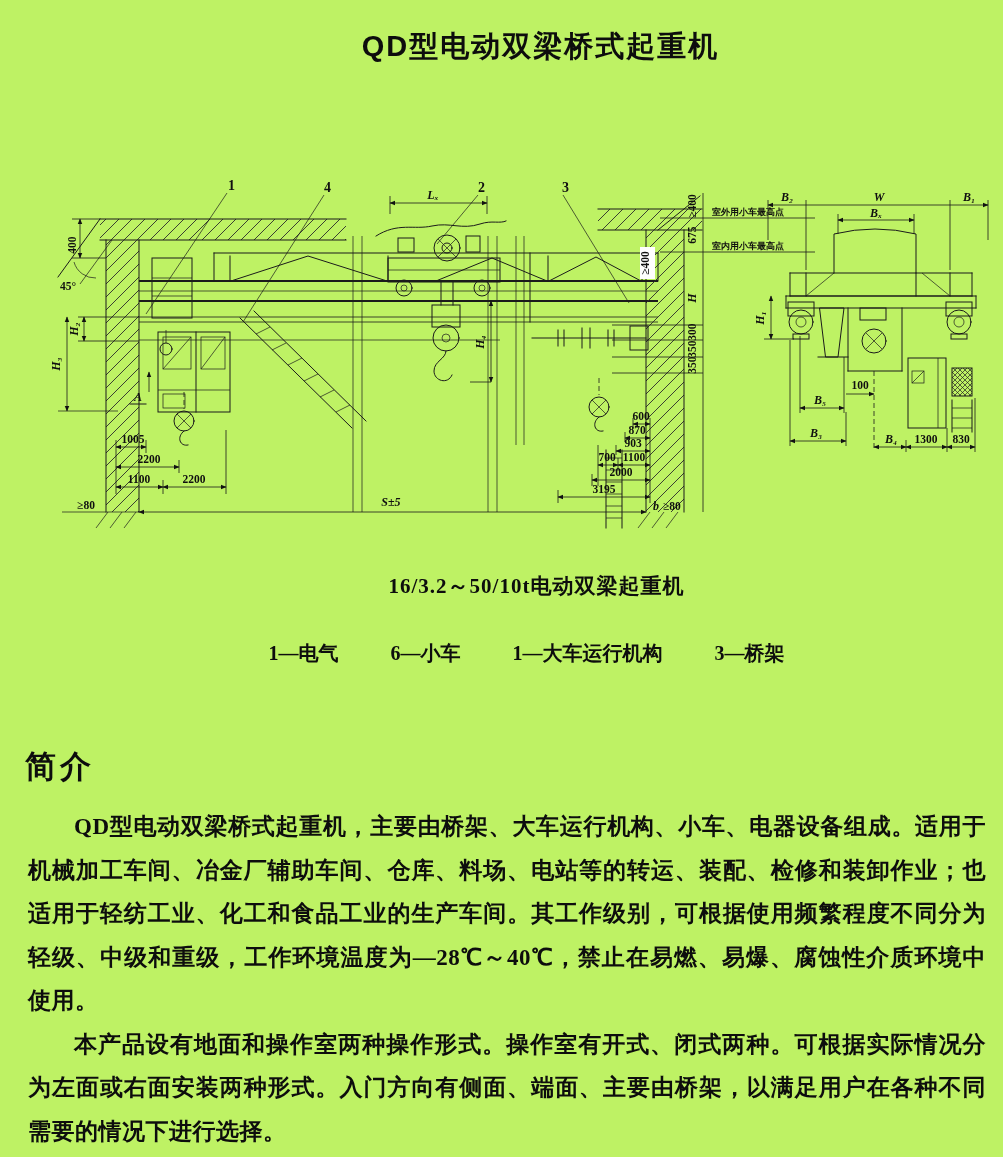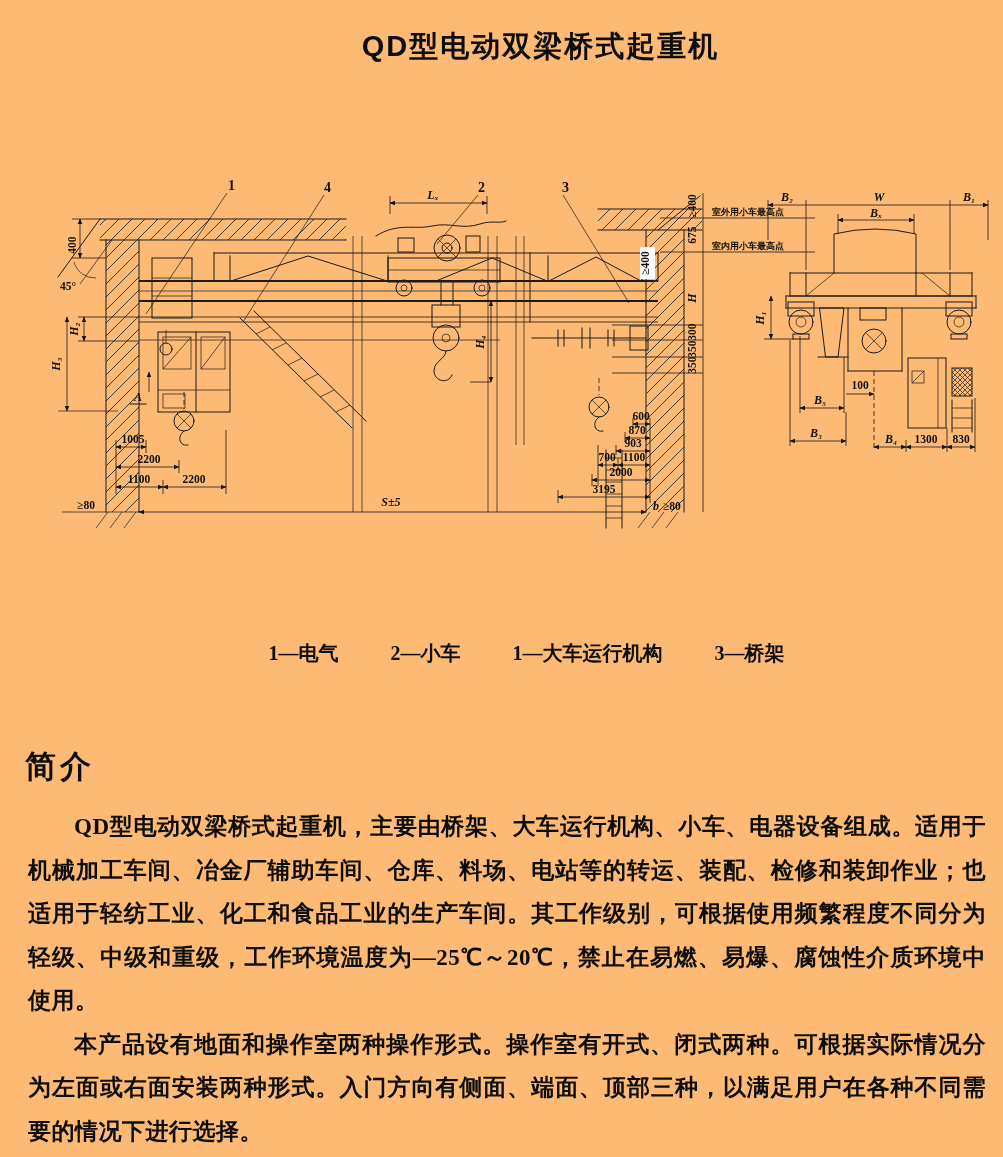--- a/index.html
+++ b/index.html
@@ -1,18 +1,18 @@
 <!DOCTYPE html>
 <html><head>
 <meta charset="utf-8">
 <style>
   html,body{margin:0;padding:0;background:#e8e8e8;}
   .page{
     position:relative;width:1003px;height:1157px;margin:0 auto;
-    background:#fdba74;color:#0d0d0d;overflow:hidden;
+    background:#bef264;color:#0d0d0d;overflow:hidden;
     font-family:"Liberation Serif",serif;
   }
   .title{
     position:absolute;top:8px;left:78px;right:0;text-align:center;
     font-family:"Liberation Sans",sans-serif;font-weight:bold;font-size:29px;
     letter-spacing:2px;
   }
   svg.drawing{position:absolute;top:0;left:0;}
   .caption{
     position:absolute;top:572px;left:70px;right:0;text-align:center;
@@ -446,28 +446,29 @@
         <line class="dl" marker-start="url(#ar)" marker-end="url(#ar)" x1="874" y1="447" x2="906" y2="447"></line>
         <line class="dl" marker-start="url(#ar)" marker-end="url(#ar)" x1="906" y1="447" x2="947" y2="447"></line>
         <line class="dl" marker-start="url(#ar)" marker-end="url(#ar)" x1="947" y1="447" x2="975" y2="447"></line>
         <text class="it" x="891" y="443" text-anchor="middle">B₄</text>
         <text class="num" x="926" y="443" text-anchor="middle">1300</text>
         <text class="num" x="961" y="443" text-anchor="middle">830</text>
       </g>
     </g>
   </svg>
 
+  <div class="caption">16/3.2～50/10t电动双梁起重机</div>
 
   <div class="legend">
     <span>1—电气</span>
-    <span>2—小车</span>
+    <span>6—小车</span>
     <span>1—大车运行机构</span>
     <span>3—桥架</span>
   </div>
 
   <h2 class="section-heading">简介</h2>
 
   <div class="bodytext">
-    <p>QD型电动双梁桥式起重机，主要由桥架、大车运行机构、小车、电器设备组成。适用于机械加工车间、冶金厂辅助车间、仓库、料场、电站等的转运、装配、检修和装卸作业；也适用于轻纺工业、化工和食品工业的生产车间。其工作级别，可根据使用频繁程度不同分为轻级、中级和重级，工作环境温度为—25℃～20℃，禁止在易燃、易爆、腐蚀性介质环境中使用。</p>
-    <p>本产品设有地面和操作室两种操作形式。操作室有开式、闭式两种。可根据实际情况分为左面或右面安装两种形式。入门方向有侧面、端面、顶部三种，以满足用户在各种不同需要的情况下进行选择。</p>
+    <p>QD型电动双梁桥式起重机，主要由桥架、大车运行机构、小车、电器设备组成。适用于机械加工车间、冶金厂辅助车间、仓库、料场、电站等的转运、装配、检修和装卸作业；也适用于轻纺工业、化工和食品工业的生产车间。其工作级别，可根据使用频繁程度不同分为轻级、中级和重级，工作环境温度为—28℃～40℃，禁止在易燃、易爆、腐蚀性介质环境中使用。</p>
+    <p>本产品设有地面和操作室两种操作形式。操作室有开式、闭式两种。可根据实际情况分为左面或右面安装两种形式。入门方向有侧面、端面、主要由桥架，以满足用户在各种不同需要的情况下进行选择。</p>
   </div>
 
 </div>
 
 </body></html>

